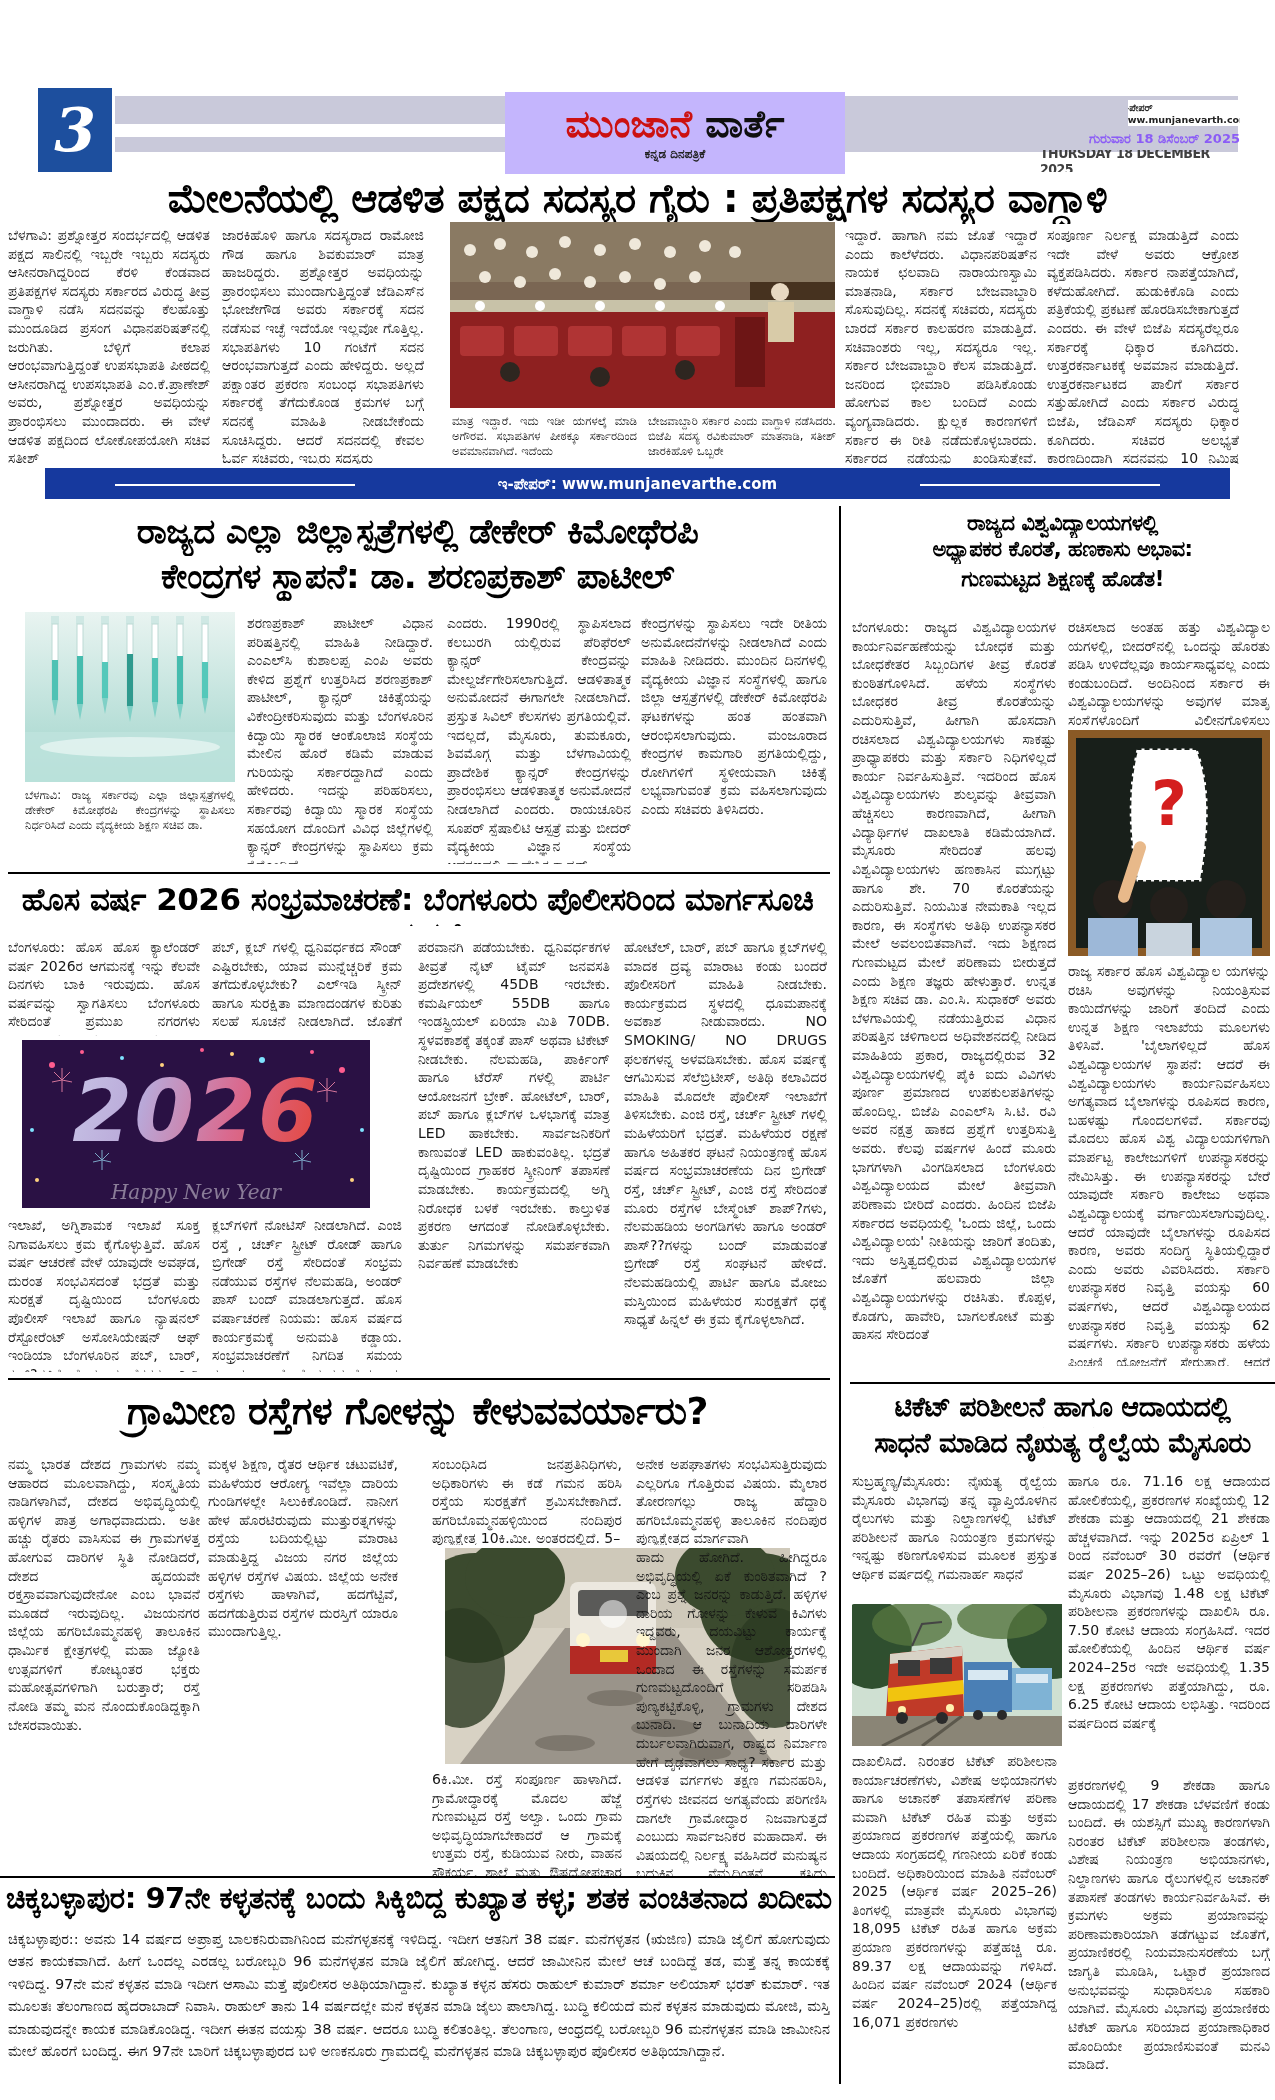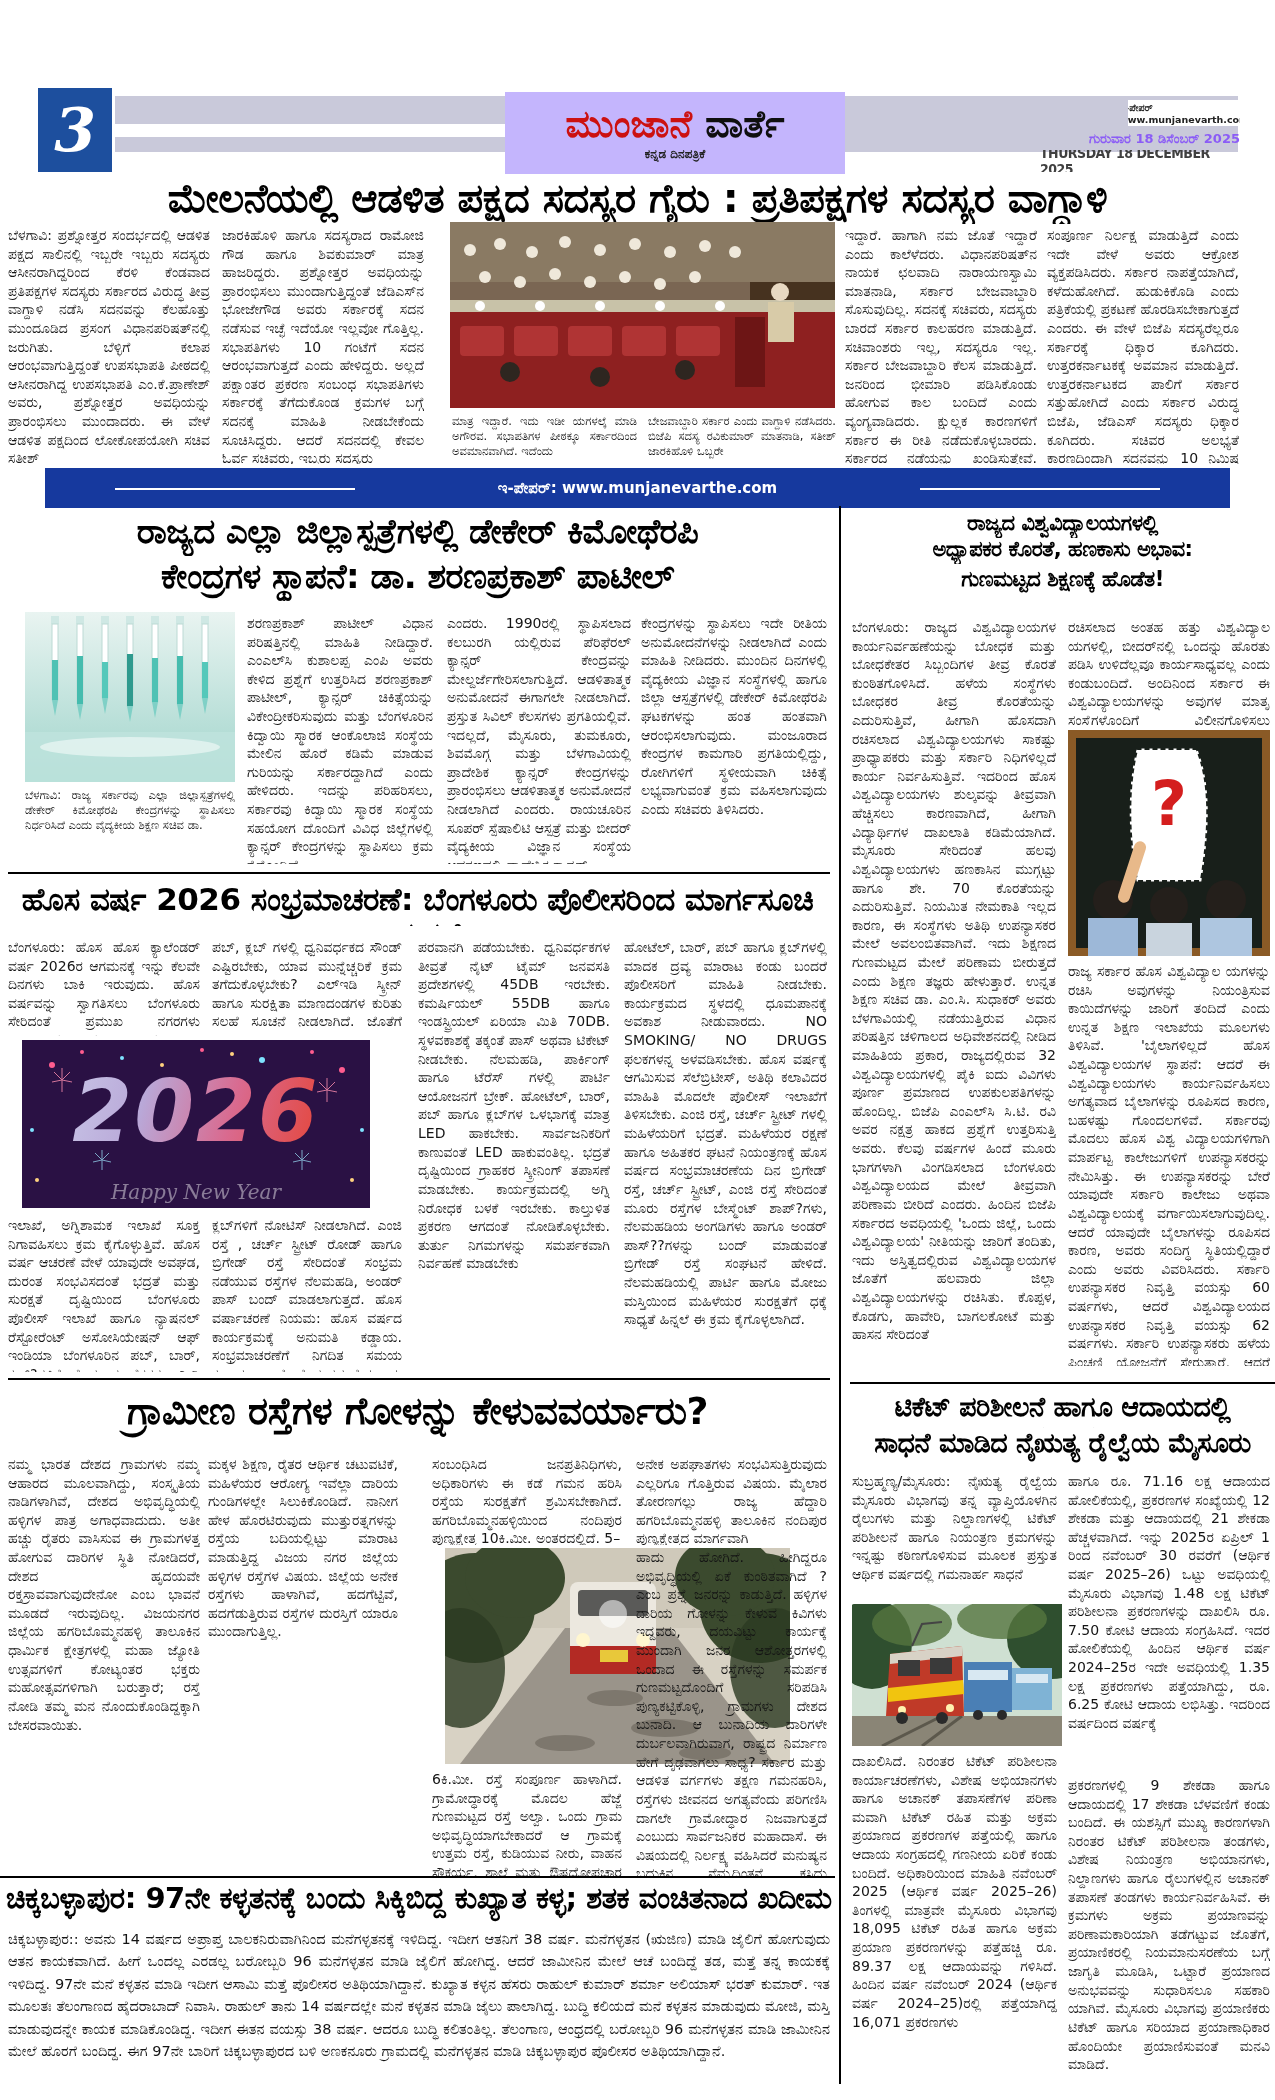--- a/index.html
+++ b/index.html
@@ -117,21 +117,21 @@
       <circle cx="330" cy="70" r="9" fill="#e8d9c2"></circle>
       <rect x="318" y="80" width="26" height="40" fill="#d8cba8"></rect>
     </svg>
   </div>
   <div class="abs caption" style="left:452px;top:414px;width:185px;height:52px;">ಮಾತ್ರ ಇದ್ದಾರೆ. ಇದು ಇಡೀ ಯಗಳಲ್ಕೆ ಮಾಡಿ ಅಗೌರವ. ಸಭಾಪತಿಗಳ ಪೀಠಕ್ಕೂ ಸರ್ಕಾರದಿಂದ ಅವಮಾನವಾಗಿದೆ. ಇದೆಂದು</div>
   <div class="abs caption" style="left:648px;top:414px;width:188px;height:52px;">ಬೇಜವಾಬ್ದಾರಿ ಸರ್ಕಾರ ಎಂದು ವಾಗ್ದಾಳಿ ನಡೆಸಿದರು. ಬಿಜೆಪಿ ಸದಸ್ಯ ರವಿಕುಮಾರ್ ಮಾತನಾಡಿ, ಸತೀಶ್ ಜಾರಕಿಹೊಳಿ ಒಬ್ಬರೇ</div>
 
   <div class="abs bodytext" style="left:845px;top:226px;width:192px;height:238px;">ಇದ್ದಾರೆ. ಹಾಗಾಗಿ ನಮ ಜೊತೆ ಇದ್ದಾರೆ ಎಂದು ಕಾಲೆಳೆದರು. ವಿಧಾನಪರಿಷತ್‌ನ ನಾಯಕ ಛಲವಾದಿ ನಾರಾಯಣಸ್ವಾಮಿ ಮಾತನಾಡಿ, ಸರ್ಕಾರ ಬೇಜವಾಬ್ದಾರಿ ಸೊಸುವುದಿಲ್ಲ. ಸದನಕ್ಕೆ ಸಚಿವರು, ಸದಸ್ಯರು ಬಾರದೆ ಸರ್ಕಾರ ಕಾಲಹರಣ ಮಾಡುತ್ತಿದೆ. ಸಚಿವಾಂಶರು ಇಲ್ಲ, ಸದಸ್ಯರೂ ಇಲ್ಲ. ಸರ್ಕಾರ ಬೇಜವಾಬ್ದಾರಿ ಕೆಲಸ ಮಾಡುತ್ತಿದೆ. ಜನರಿಂದ ಭೀಮಾರಿ ಪಡಿಸಿಕೊಂಡು ಹೋಗುವ ಕಾಲ ಬಂದಿದೆ ಎಂದು ವ್ಯಂಗ್ಯವಾಡಿದರು. ಕ್ಷುಲ್ಲಕ ಕಾರಣಗಳಿಗೆ ಸರ್ಕಾರ ಈ ರೀತಿ ನಡೆದುಕೊಳ್ಳಬಾರದು. ಸರ್ಕಾರದ ನಡೆಯನ್ನು ಖಂಡಿಸುತ್ತೇವೆ. ಉತ್ತರಕರ್ನಾಟಕವನ್ನು ಸರ್ಕಾರ</div>
   <div class="abs bodytext" style="left:1047px;top:226px;width:192px;height:238px;">ಸಂಪೂರ್ಣ ನಿರ್ಲಕ್ಷ ಮಾಡುತ್ತಿದೆ ಎಂದು ಇದೇ ವೇಳೆ ಅವರು ಆಕ್ರೋಶ ವ್ಯಕ್ತಪಡಿಸಿದರು. ಸರ್ಕಾರ ನಾಪತ್ತೆಯಾಗಿದೆ, ಕಳೆದುಹೋಗಿದೆ. ಹುಡುಕಿಕೊಡಿ ಎಂದು ಪತ್ರಿಕೆಯಲ್ಲಿ ಪ್ರಕಟಣೆ ಹೊರಡಿಸಬೇಕಾಗುತ್ತದೆ ಎಂದರು. ಈ ವೇಳೆ ಬಿಜೆಪಿ ಸದಸ್ಯರೆಲ್ಲರೂ ಸರ್ಕಾರಕ್ಕೆ ಧಿಕ್ಕಾರ ಕೂಗಿದರು. ಉತ್ತರಕರ್ನಾಟಕಕ್ಕೆ ಅವಮಾನ ಮಾಡುತ್ತಿದೆ. ಉತ್ತರಕರ್ನಾಟಕದ ಪಾಲಿಗೆ ಸರ್ಕಾರ ಸತ್ತುಹೋಗಿದೆ ಎಂದು ಸರ್ಕಾರ ವಿರುದ್ಧ ಬಿಜೆಪಿ, ಜೆಡಿಎಸ್ ಸದಸ್ಯರು ಧಿಕ್ಕಾರ ಕೂಗಿದರು. ಸಚಿವರ ಅಲಭ್ಯತೆ ಕಾರಣದಿಂದಾಗಿ ಸದನವನ್ನು 10 ನಿಮಿಷ ಮುಂದೂಡಲಾಯಿತು.</div>
 
-  <div class="abs epaper-banner" style="left:45px;top:468px;width:1185px;height:40px;">
+  <div class="abs epaper-banner" style="left:45px;top:468px;width:1185px;height:31px;">
     <span class="banner-line" style="left:70px;"></span>
     <span>ಇ-ಪೇಪರ್:  www.munjanevarthe.com</span>
     <span class="banner-line" style="right:70px;"></span>
   </div>
 
   <div class="abs vrule" style="left:839px;top:506px;height:1578px;"></div>
 
   <div class="abs headline" style="left:0px;top:512px;width:835px;height:44px;font-size:34px;">ರಾಜ್ಯದ ಎಲ್ಲಾ ಜಿಲ್ಲಾಸ್ಪತ್ರೆಗಳಲ್ಲಿ ಡೇಕೇರ್ ಕಿಮೋಥೆರಪಿ</div>
   <div class="abs headline" style="left:0px;top:557px;width:835px;height:44px;font-size:34px;">ಕೇಂದ್ರಗಳ ಸ್ಥಾಪನೆ: ಡಾ. ಶರಣಪ್ರಕಾಶ್ ಪಾಟೀಲ್</div>
 

